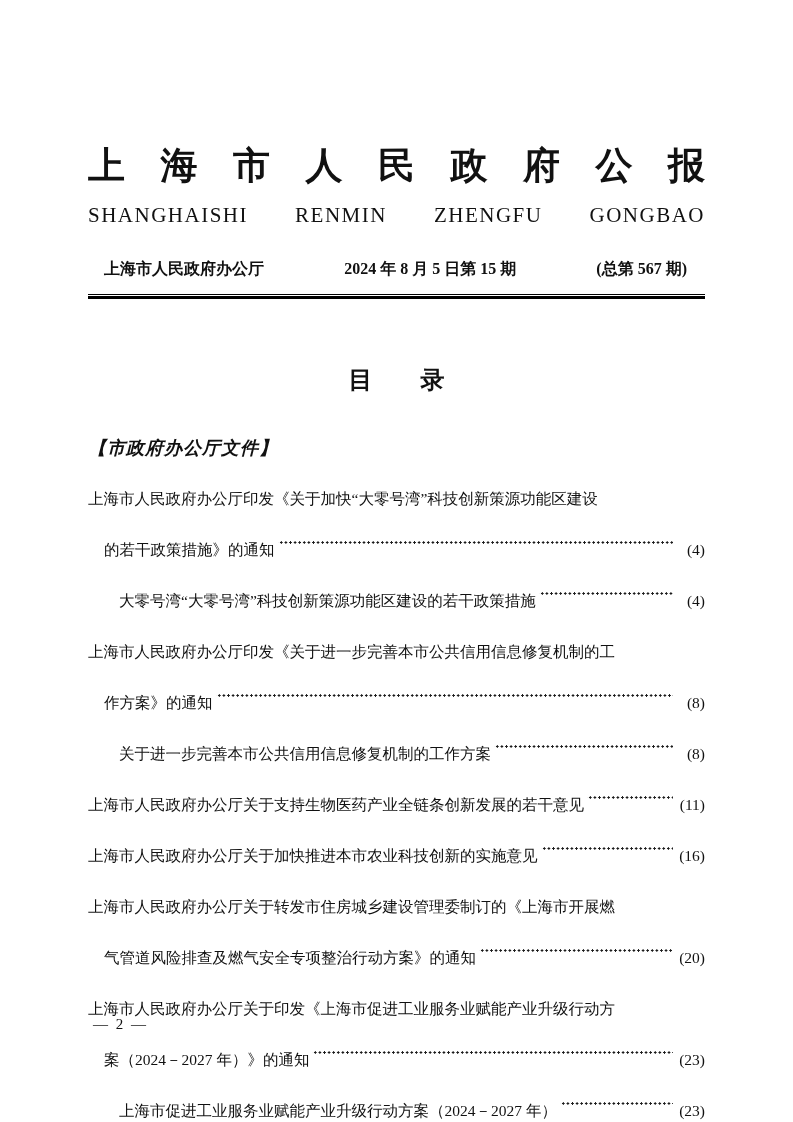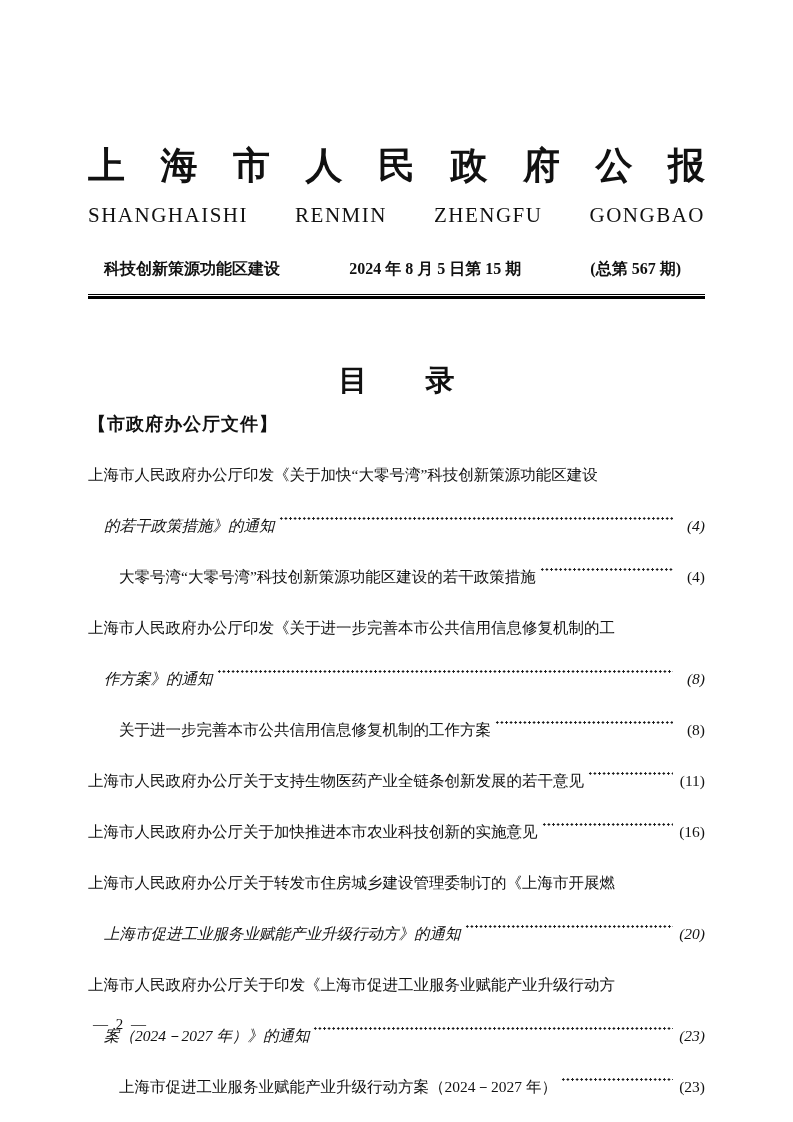--- a/index.html
+++ b/index.html
@@ -46,41 +46,42 @@
     align-items: baseline;
     font-size: 16px;
     font-weight: 700;
     line-height: 22px;
     white-space: nowrap;
   }
   .issue-row .publisher { margin-left: 16px; }
   .issue-row .spacer { flex: 1 1 auto; }
   .issue-row .date { }
   .issue-row .issue-no { }
-  .issue-row .cumulative { margin-right: 24px; }
+  .issue-row .cumulative { margin-right: 18px; }
 
   .rule-double {
     margin-top: 14px;
     height: 5px;
     border-top: 1px solid #000;
     border-bottom: 3px solid #000;
   }
 
   
   .toc-heading {
     margin-top: 66px;
     text-align: center;
-    font-size: 29px;
+    font-size: 24px;
     font-weight: 700;
     line-height: 30px;
   }
   .toc-section {
-    margin-top: 16px;
+    margin-top: 40px;
     font-size: 18px;
     font-weight: 700;
+    font-style: italic;
     line-height: 26px;
     letter-spacing: 1px;
   }
   .toc-list { margin-top: 1px; }
   .toc-line {
     display: flex;
     align-items: baseline;
     font-size: 15.5px;
     line-height: 28px;
     white-space: nowrap;
@@ -95,21 +96,21 @@
     background-size: 4.6px 4.6px;
     background-repeat: repeat-x;
     background-position: 1px 58%;
   }
   .toc-line .pg {
     flex: 0 0 auto;
     text-align: right;
     min-width: 28px;
     white-space: nowrap;
   }
-  .ind1 { padding-left: 16px; font-style: italic; }
+  .ind1 { padding-left: 16px; }
   .ind2 { padding-left: 31px; }
 
   
   .footer-pg {
     position: absolute;
     left: 93px;
     top: 1014px;
     font-size: 15px;
     line-height: 20px;
     letter-spacing: 2px;
@@ -134,21 +135,21 @@
     </div>
 
     <div class="masthead-pinyin">
       <span>SHANGHAISHI</span>
       <span>RENMIN</span>
       <span>ZHENGFU</span>
       <span>GONGBAO</span>
     </div>
 
     <div class="issue-row">
-      <span class="publisher">科技创新策源功能区建设</span>
+      <span class="publisher">上海市人民政府办公厅</span>
       <span class="spacer"></span>
       <span class="date">2024 年 8 月 5 日</span>
       <span class="issue-no">第 15 期</span>
       <span class="spacer"></span>
       <span class="cumulative">(总第 567 期)</span>
     </div>
 
     <div class="rule-double"></div>
 
     <div class="toc-heading">目　　录</div>
@@ -193,21 +194,21 @@
       <div class="toc-line ind0">
         <span class="t">上海市人民政府办公厅关于加快推进本市农业科技创新的实施意见</span>
         <span class="leader"></span>
         <span class="pg">(16)</span>
       </div>
 
       <div class="toc-line ind0">
         <span class="t">上海市人民政府办公厅关于转发市住房城乡建设管理委制订的《上海市开展燃</span>
       </div>
       <div class="toc-line ind1">
-        <span class="t">上海市促进工业服务业赋能产业升级行动方》的通知</span>
+        <span class="t">气管道风险排查及燃气安全专项整治行动方案》的通知</span>
         <span class="leader"></span>
         <span class="pg">(20)</span>
       </div>
 
       <div class="toc-line ind0">
         <span class="t">上海市人民政府办公厅关于印发《上海市促进工业服务业赋能产业升级行动方</span>
       </div>
       <div class="toc-line ind1">
         <span class="t">案（2024－2027 年）》的通知</span>
         <span class="leader"></span>

